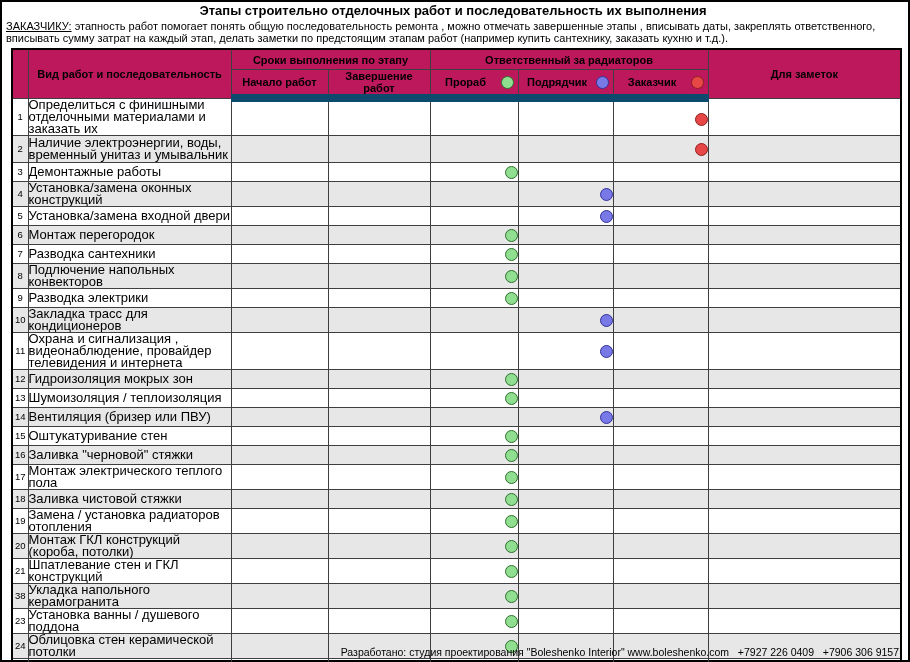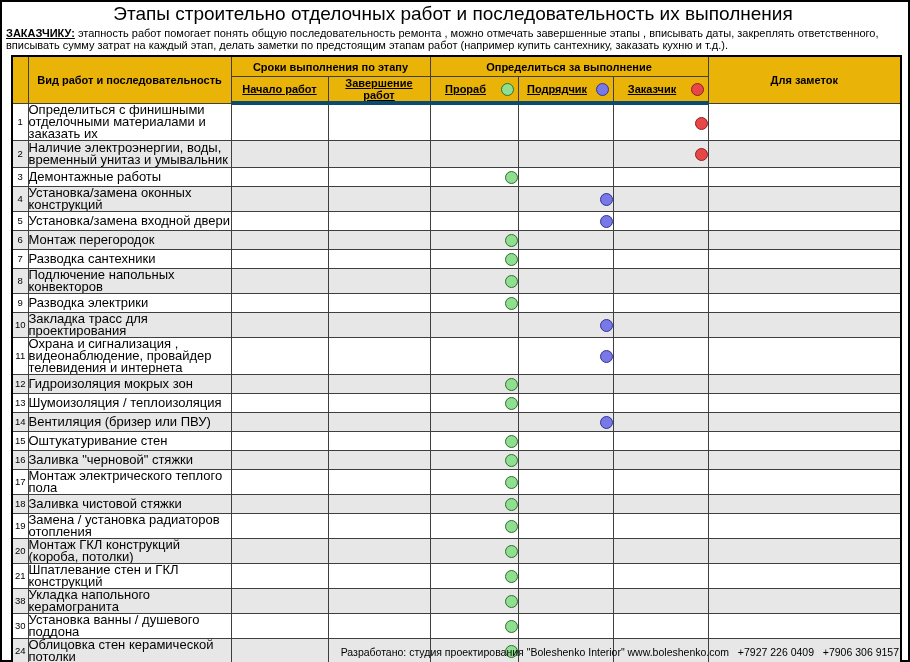--- a/index.html
+++ b/index.html
@@ -9,53 +9,53 @@
   }
   .page {
     box-sizing: border-box;
     width: 910px; height: 662px;
     border: 2px solid #000;
     background: #fff;
     position: relative;
   }
   .title {
     text-align: center;
-    font-size: 19px;
-    font-weight: normal;
+    font-size: 13px;
+    font-weight: bold;
     margin: 1px 4px 2px 0;
   }
   .intro {
     margin: 0 5px 0 4px;
     font-size: 11px;
     line-height: 12.4px;
   }
   .intro p { margin: 0 0 1px 0; }
-  .intro .lbl { font-weight: bold; text-decoration: underline; }
+  .intro .lbl { font-weight: normal; text-decoration: underline; }
 
   table.stages {
     border-collapse: collapse;
     table-layout: fixed;
     width: 889px;
     margin: 3px 0 0 9px;
     border: 2px solid #000;
   }
   table.stages th, table.stages td {
     border: 1px solid #3f3f3f;
     padding: 0;
     box-sizing: border-box;
     overflow: hidden;
   }
   thead th {
-    background: #eab308;
+    background: #be185d;
     font-size: 11px;
     font-weight: bold;
     height: 21px;
     margin-top: 7px;
   }
-  thead tr.tier2 th { border-bottom: 4px solid #0c4a6e; text-decoration: underline; }
+  thead tr.tier2 th { border-bottom: 8px solid #0c4a6e; }
   .legend-wrap { display: flex; align-items: flex-start; width: 100%; }
   .legend-wrap .label { flex: 1; text-align: center; }
   .legend-wrap .circle { margin-right: 4px; flex: 0 0 auto; }
 
   tbody tr { height: 15.5px; }
   tbody tr.tall { height: 27px; }
   tbody tr.shaded td { background: #e7e7e7; }
   td.num { font-size: 9.5px; text-align: center; }
   td.work { font-size: 13px; line-height: 12px; padding: 0 1px 0 3px; }
   td.mark { text-align: right; padding-right: 4px; }
@@ -100,21 +100,21 @@
       <col style="width:88px">
         <col style="width:95px">
         <col style="width:95px">
         <col style="width:193px">
     </colgroup>
     <thead>
       <tr class="tier1">
         <th rowspan="2"></th>
         <th rowspan="2">Вид работ и последовательность</th>
         <th colspan="2">Сроки выполнения по этапу</th>
-        <th colspan="3">Определиться за выполнение</th>
+        <th colspan="3">Ответственный за радиаторов</th>
         <th rowspan="2">Для заметок</th>
       </tr>
       <tr class="tier2">
         <th>Начало работ</th>
         <th>Завершение работ</th>
         <th>
           <div class="legend-wrap">
             <span class="label">Прораб</span>
             <span class="circle foreman"></span>
           </div>
@@ -219,21 +219,21 @@
           <td class="work">Разводка электрики</td>
           <td class="date"></td>
           <td class="date"></td>
           <td class="mark"><span class="circle foreman"></span></td>
           <td class="mark"></td>
           <td class="mark"></td>
           <td class="notes"></td>
         </tr>
         <tr class="shaded">
           <td class="num">10</td>
-          <td class="work">Закладка трасс для проектирования</td>
+          <td class="work">Закладка трасс для кондиционеров</td>
           <td class="date"></td>
           <td class="date"></td>
           <td class="mark"></td>
           <td class="mark"><span class="circle contractor"></span></td>
           <td class="mark"></td>
           <td class="notes"></td>
         </tr>
         <tr class=" tall">
           <td class="num">11</td>
           <td class="work">Охрана и сигнализация , видеонаблюдение, провайдер телевидения и интернета</td>
@@ -348,21 +348,21 @@
           <td class="num">38</td>
           <td class="work">Укладка напольного керамогранита</td>
           <td class="date"></td>
           <td class="date"></td>
           <td class="mark"><span class="circle foreman"></span></td>
           <td class="mark"></td>
           <td class="mark"></td>
           <td class="notes"></td>
         </tr>
         <tr class="">
-          <td class="num">30</td>
+          <td class="num">23</td>
           <td class="work">Установка ванны / душевого поддона</td>
           <td class="date"></td>
           <td class="date"></td>
           <td class="mark"><span class="circle foreman"></span></td>
           <td class="mark"></td>
           <td class="mark"></td>
           <td class="notes"></td>
         </tr>
         <tr class="shaded">
           <td class="num">24</td>

